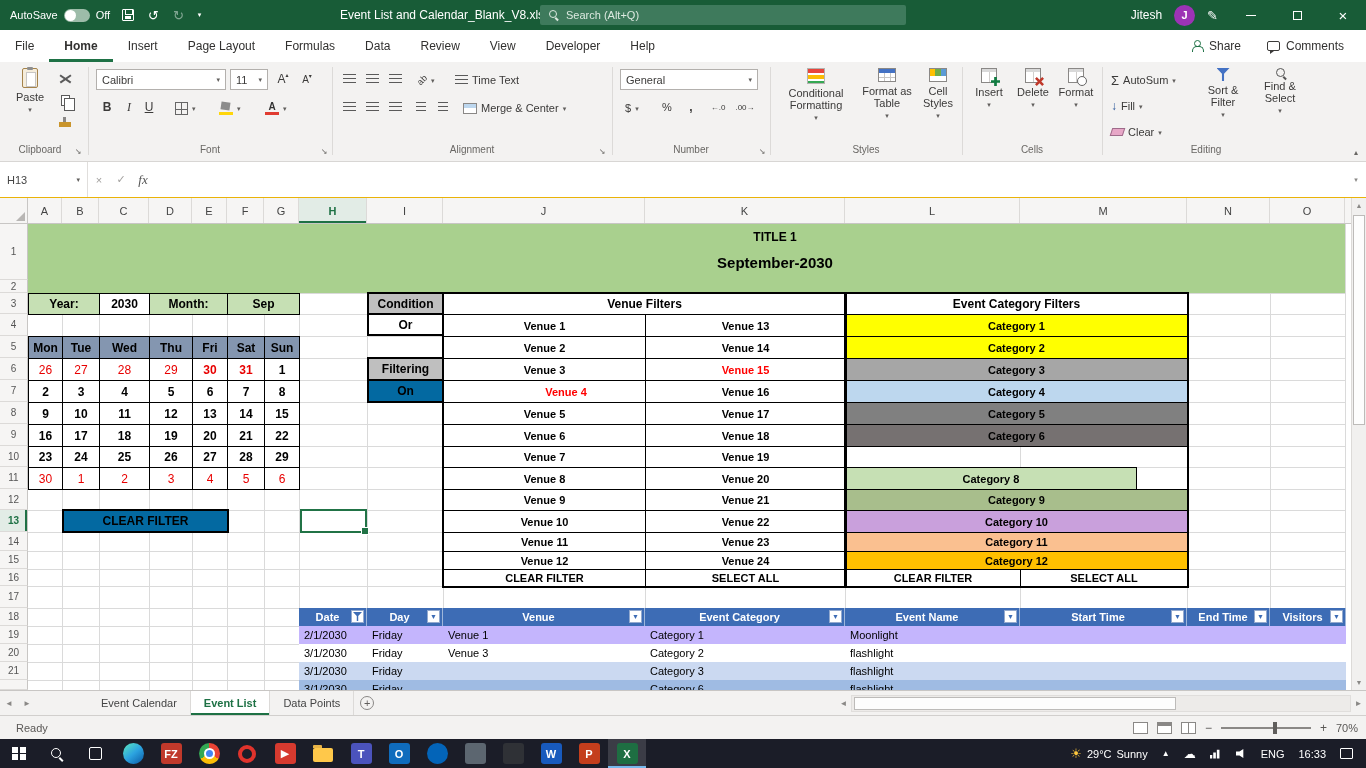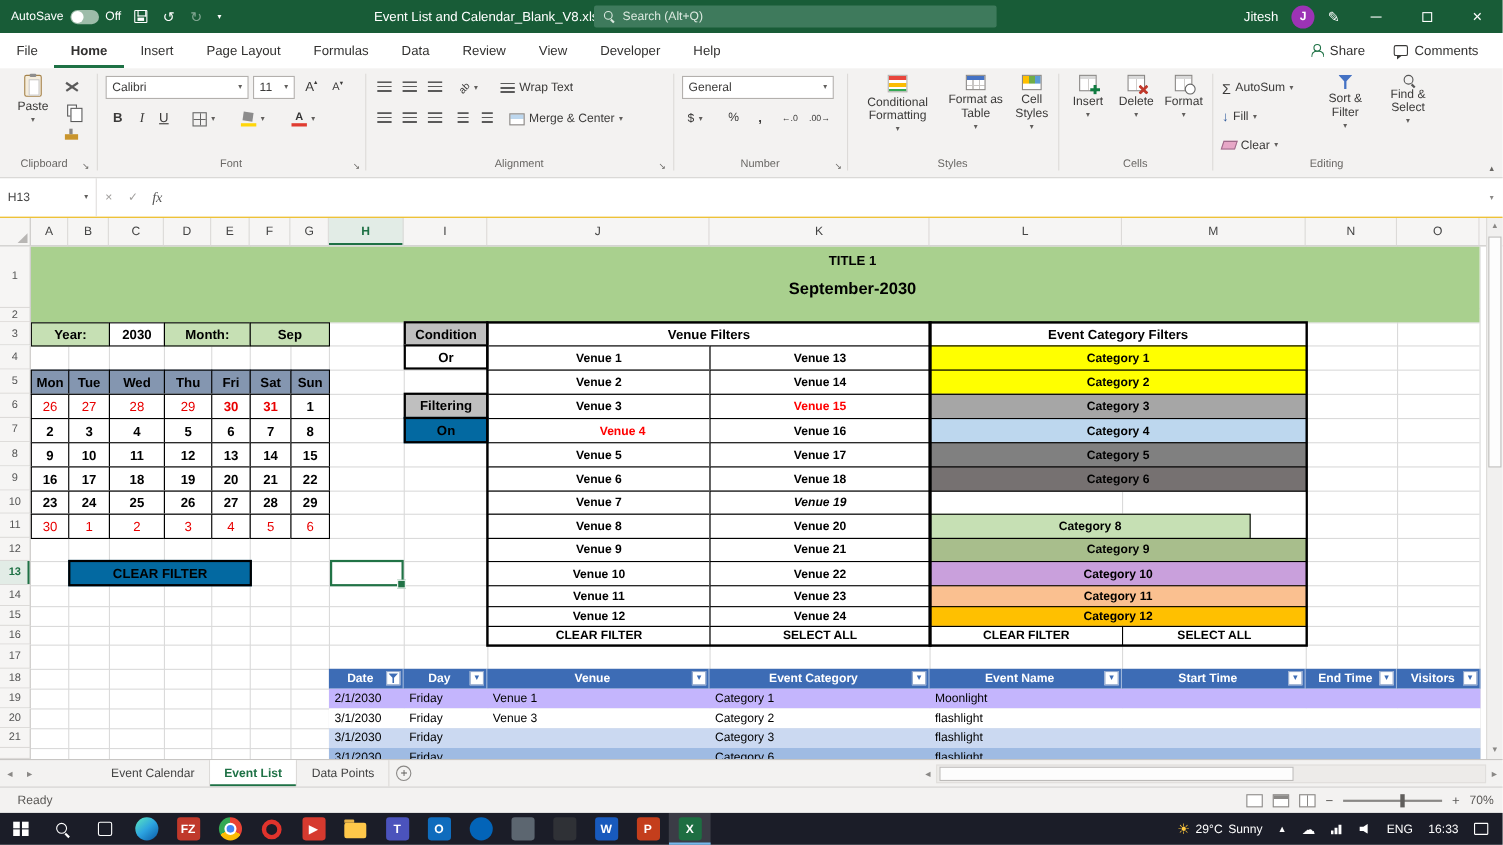--- a/index.html
+++ b/index.html
@@ -332,21 +332,21 @@
       </div>
     <div class="smbtn" style="left:386px;top:8px">
         <span class="stripes"></span>
       </div>
     <div class="rbtn2" style="left:414px;top:8px">
         <span class="orient-ic"></span>
         <span class="caret">▾</span>
       </div>
     <div class="rbtn2" style="left:452px;top:8px">
         <span class="stripes"></span>
-        <span>Wrap Text</span>
+        <span>Time Text</span>
       </div>
     <div class="smbtn" style="left:340px;top:36px">
         <span class="stripes"></span>
       </div>
     <div class="smbtn" style="left:363px;top:36px">
         <span class="stripes"></span>
       </div>
     <div class="smbtn" style="left:386px;top:36px">
         <span class="stripes"></span>
       </div>
@@ -612,21 +612,21 @@
       <div class="vcell" style="position: absolute; left: 443px; top: 489px; width: 203px; height: 22px;">Venue 9</div>
       <div class="vcell" style="position: absolute; left: 443px; top: 510px; width: 203px; height: 23px;">Venue 10</div>
       <div class="vcell" style="position: absolute; left: 443px; top: 532px; width: 203px; height: 20px;">Venue 11</div>
       <div class="vcell" style="position: absolute; left: 443px; top: 551px; width: 203px; height: 19px;">Venue 12</div>
       <div class="vcell" style="position: absolute; left: 645px; top: 314px; width: 201px; height: 23px;">Venue 13</div>
       <div class="vcell" style="position: absolute; left: 645px; top: 336px; width: 201px; height: 23px;">Venue 14</div>
       <div class="vcell vred" style="position: absolute; left: 645px; top: 358px; width: 201px; height: 23px;">Venue 15</div>
       <div class="vcell" style="position: absolute; left: 645px; top: 380px; width: 201px; height: 23px;">Venue 16</div>
       <div class="vcell" style="position: absolute; left: 645px; top: 402px; width: 201px; height: 23px;">Venue 17</div>
       <div class="vcell" style="position: absolute; left: 645px; top: 424px; width: 201px; height: 23px;">Venue 18</div>
-      <div class="vcell" style="position: absolute; left: 645px; top: 446px; width: 201px; height: 22px; font-style: italic;">Venue 19</div>
+      <div class="vcell" style="position: absolute; left: 645px; top: 446px; width: 201px; height: 22px;">Venue 19</div>
       <div class="vcell" style="position: absolute; left: 645px; top: 467px; width: 201px; height: 23px;">Venue 20</div>
       <div class="vcell" style="position: absolute; left: 645px; top: 489px; width: 201px; height: 22px;">Venue 21</div>
       <div class="vcell" style="position: absolute; left: 645px; top: 510px; width: 201px; height: 23px;">Venue 22</div>
       <div class="vcell" style="position: absolute; left: 645px; top: 532px; width: 201px; height: 20px;">Venue 23</div>
       <div class="vcell" style="position: absolute; left: 645px; top: 551px; width: 201px; height: 19px;">Venue 24</div>
       <div class="vcell" style="position: absolute; left: 443px; top: 569px; width: 203px; height: 18px;">CLEAR FILTER</div>
       <div class="vcell" style="position: absolute; left: 645px; top: 569px; width: 201px; height: 18px;">SELECT ALL</div>
       <div class="outline" style="position: absolute; left: 442px; top: 292px; width: 405px; height: 296px;"></div>
       <div class="vcell vhead" style="position: absolute; left: 845px; top: 293px; width: 343px; height: 22px;">Event Category Filters</div>
       <div class="vcell" style="position: absolute; left: 845px; top: 314px; width: 343px; height: 23px; background: rgb(255, 255, 0); color: rgb(0, 0, 0);">Category 1</div>

